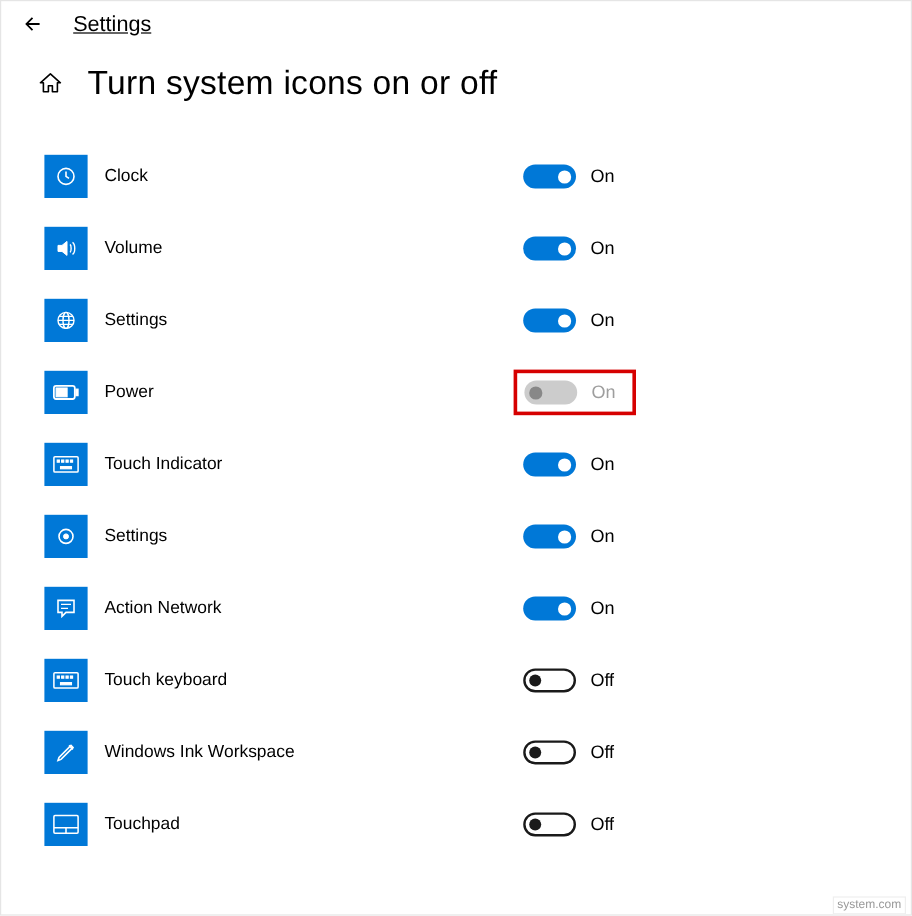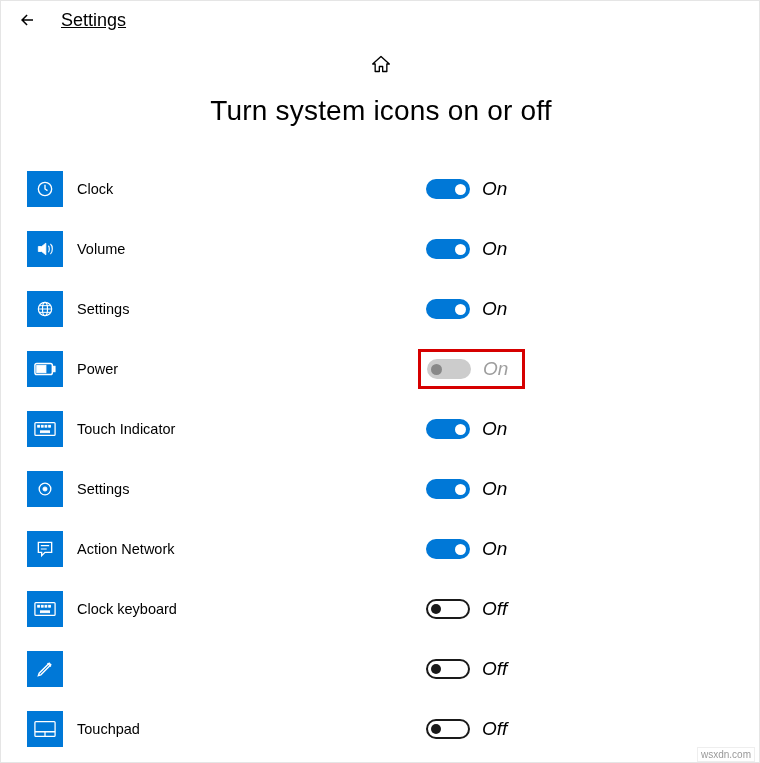--- a/index.html
+++ b/index.html
@@ -33,36 +33,35 @@
       margin-left: 22px;
       font-size: 18px;
       color: #000;
       text-decoration: underline;
     }
     .header {
       display: flex;
       align-items: center;
       padding: 20px 28px 32px 30px;
       gap: 20px;
-      flex-direction: column;
     }
     .home-icon {
       display: flex;
       align-items: center;
       justify-content: center;
       width: 22px;
       height: 22px;
     }
     .page-title {
       font-size: 28px;
       font-weight: 400;
       letter-spacing: 0.2px;
     }
     .rows {
-      padding-left: 26px;
+      padding-left: 36px;
     }
     .row {
       display: flex;
       align-items: center;
       height: 60px;
       position: relative;
     }
     .icon-tile {
       width: 36px;
       height: 36px;
@@ -132,23 +131,22 @@
     .toggle.disabled .knob {
       width: 11px;
       height: 11px;
       background: #888;
       border-radius: 50%;
       position: absolute;
       left: 4px;
       top: 4.5px;
     }
     .toggle-text {
-      font-size: 19px;
+      font-size: 15px;
       color: #000;
-      font-style: italic;
     }
     .toggle-text.disabled {
       color: #9e9e9e;
     }
     .watermark {
       position: absolute;
       right: 4px;
       bottom: 0;
       font-size: 10px;
       color: #999;
@@ -302,36 +300,37 @@
     <div class="icon-tile">
       <svg width="22" height="16" viewBox="0 0 24 16">
           <rect x="1" y="1" width="22" height="14" rx="1" fill="none" stroke="#fff" stroke-width="1.4"></rect>
           <rect x="4" y="4" width="2" height="2" fill="#fff"></rect>
           <rect x="8" y="4" width="2" height="2" fill="#fff"></rect>
           <rect x="12" y="4" width="2" height="2" fill="#fff"></rect>
           <rect x="16" y="4" width="2" height="2" fill="#fff"></rect>
           <rect x="7" y="10" width="10" height="2" fill="#fff"></rect>
         </svg>
     </div>
-    <div class="row-label">Clock keyboard</div>
+    <div class="row-label">Touch keyboard</div>
     <div class="toggle-wrap">
       <div class="toggle off">
           <div class="knob"></div>
         </div>
       <span class="toggle-text">Off</span>
     </div>
   </div>
 
   <div class="row">
     <div class="icon-tile">
       <svg width="20" height="20" viewBox="0 0 24 24">
           <path d="M4 20l3-1 12-12-2-2L5 17z" fill="none" stroke="#fff" stroke-width="1.6"></path>
           <path d="M15 5l4 4" stroke="#fff" stroke-width="1.6"></path>
         </svg>
     </div>
+    <div class="row-label">Windows Ink Workspace</div>
     <div class="toggle-wrap">
       <div class="toggle off">
           <div class="knob"></div>
         </div>
       <span class="toggle-text">Off</span>
     </div>
   </div>
 
   <div class="row">
     <div class="icon-tile">
@@ -344,13 +343,13 @@
     <div class="toggle-wrap">
       <div class="toggle off">
           <div class="knob"></div>
         </div>
       <span class="toggle-text">Off</span>
     </div>
   </div>
 
 </div>
 
-<div class="watermark">wsxdn.com</div>
+<div class="watermark">system.com</div>
 
 </body></html>

